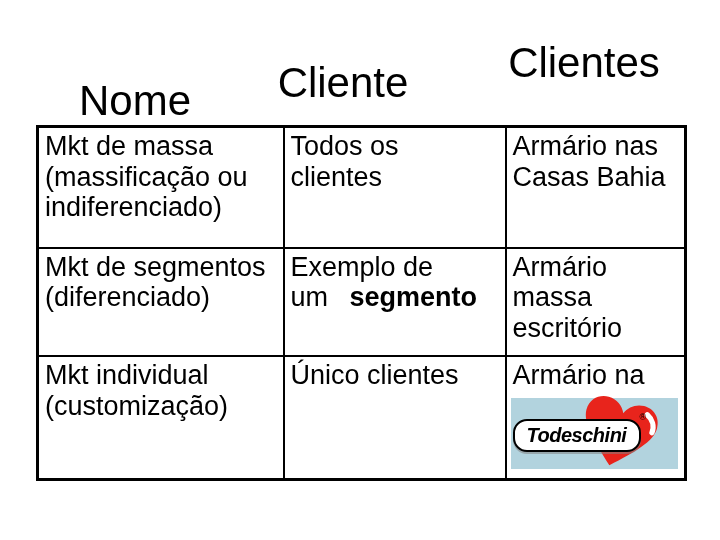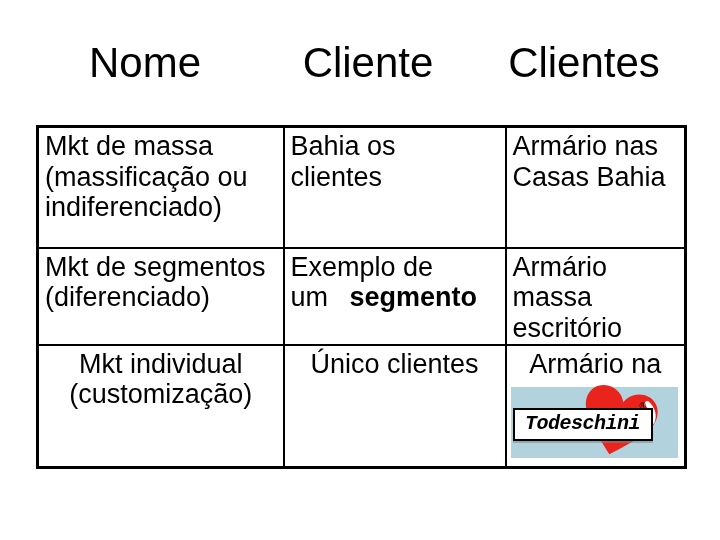--- a/index.html
+++ b/index.html
@@ -8,66 +8,65 @@
     background:#ffffff;
     font-family:"Liberation Sans", sans-serif;
     color:#000;
   }
   
   .hdr{
     position:absolute;top:40px;width:230px;
     font-size:42px;line-height:1.1;text-align:center;
     color:#000;white-space:nowrap;
   }
-  .hdr-nome{left:30px;}
-  .hdr-cliente{left:253px;}
+  .hdr-nome{left:20px;margin-top:38px;}
+  .hdr-cliente{left:228px;margin-top:20px;}
   .hdr-exemplo{left:469px;}
 
   
   table.mkt{
     position:absolute;left:36px;top:125px;
     width:648px;border-collapse:collapse;table-layout:fixed;
     border:3px solid #000;
   }
   table.mkt td{
     border:2px solid #000;
     vertical-align:top;
-    padding:3px 6px 0 6px;
+    padding:3px 6px 12px 6px;
     font-size:27px;line-height:1.13;
     white-space:pre-line;
     overflow:hidden;
   }
   tr.r1{height:121px;}
   tr.r2{height:97px;}
-  tr.r3{height:123px;text-align:center;}
+  tr.r3{height:123px;}
   .bold{font-weight:bold;margin-left:14px;}
   td.logo-cell{position:relative;}
 
   
   .logo{
     position:absolute;left:4px;top:41px;
     width:167px;height:71px;
     background:#b2d3de;
   }
   .heart{
     position:absolute;left:62px;top:0px;
     width:90px;height:70px;
     transform:rotate(15deg);
   }
   .plate{
     position:absolute;left:2px;top:21px;
-    width:140px;height:33px;
+    width:128px;height:33px;
     background:#ffffff;
     border:2px solid #000;
-    border-radius:0;
+    border-radius:14px;
     box-shadow:0 2px 0 rgba(130,130,130,.55);
     box-sizing:border-box;
     display:flex;align-items:center;justify-content:center;
     z-index:2;
-    font-family:Liberation Mono, monospace;
   }
   .plate-text{
     font-size:20px;font-weight:bold;font-style:italic;
     letter-spacing:-0.5px;white-space:nowrap;color:#000;
   }
   .regmark{
     position:absolute;left:129px;top:15px;
     font-size:9px;line-height:1;color:#000;z-index:3;
   }
 </style>
@@ -84,21 +83,21 @@
     <colgroup>
       <col style="width:246px">
       <col style="width:222px">
       <col style="width:180px">
     </colgroup>
     <tbody>
         <tr class="r1">
       <td>Mkt de massa
 (massificação ou
 indiferenciado)</td>
-      <td>Bahia os
+      <td>Todos os
 clientes</td>
       <td>Armário nas
 Casas Bahia</td>
     </tr>
     <tr class="r2">
       <td>Mkt de segmentos
 (diferenciado)</td>
       <td><span>Exemplo de
 um </span><span class="bold">segmento</span></td>
       <td>Armário massa

